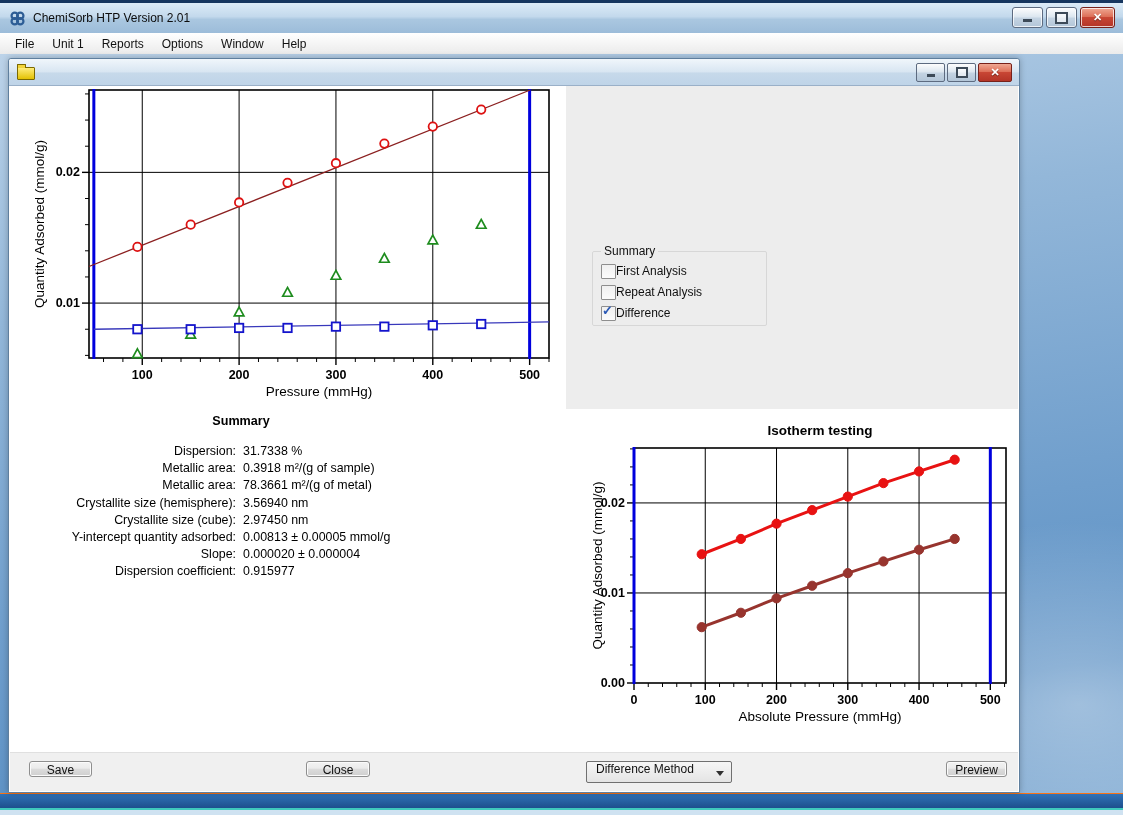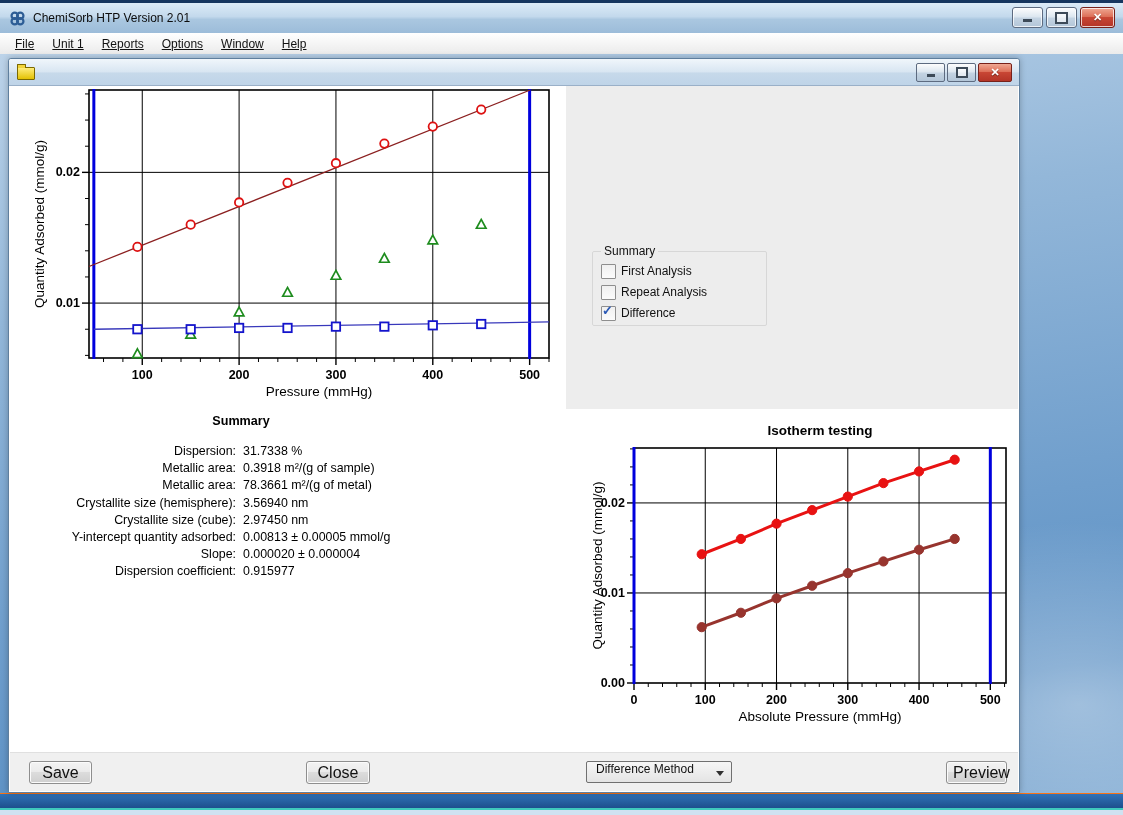--- a/index.html
+++ b/index.html
@@ -16,21 +16,21 @@
   .wbtn{width:29px;height:19px;border:1px solid #5d6b80;border-radius:3px;
     background:linear-gradient(#fdfdfd,#dde7f0 45%,#c3d3e2 55%,#b3c6d8);display:flex;align-items:center;justify-content:center;
     box-shadow:inset 0 0 0 1px rgba(255,255,255,.75);}
   .wbtn.close-red{width:33px;border:1px solid #77211a;
     background:linear-gradient(#efa893 0%,#dd7059 45%,#c84634 50%,#b33427 100%);}
   .glyph-min{width:9px;height:3px;background:#3c4a58;margin-top:6px;}
   .glyph-max{width:9px;height:8px;border:2px solid #3c4a58;background:rgba(255,255,255,.6);}
   .glyph-x{color:#fff;font-size:11px;font-weight:bold;text-shadow:0 1px 1px rgba(0,0,0,.45);line-height:1;}
   .menubar{height:21px;background:linear-gradient(#ffffff,#ebebeb);border-bottom:1px solid #cccccc;
     display:flex;align-items:center;padding-left:6px;font-size:12px;color:#111;}
-  .menu-item{padding:3px 9px;text-decoration:underline;}
+  .menu-item{padding:3px 9px;}
   .client{position:absolute;left:0;top:54px;right:0;bottom:0;
     background:linear-gradient(172deg,#bcd3e9 0%,#93b7d9 30%,#6f9ecc 65%,#5e92c5 85%,#7ba7d1 100%);}
   .client::after{content:'';position:absolute;inset:0;
     background:radial-gradient(ellipse 420px 260px at 96% 88%, rgba(255,255,255,.38), rgba(255,255,255,0) 70%);}
 
   
   .child-window{position:absolute;left:8px;top:4px;width:1010px;height:733px;z-index:5;
     border:1px solid #5f7f9e;border-radius:3px 3px 0 0;background:#fff;box-shadow:0 0 6px rgba(0,0,0,.25);}
   .child-titlebar{height:26px;background:linear-gradient(#f0f6fb 0%,#d9e6f2 48%,#c6d9ea 55%,#bfd4e8 100%);
     border-bottom:1px solid #9ab0c8;border-radius:3px 3px 0 0;display:flex;align-items:center;padding:0 8px;position:relative;}
@@ -46,38 +46,38 @@
     background:linear-gradient(#efa893 0%,#dd7059 45%,#c84634 50%,#b33427 100%);}
   .cbtn .glyph-min{margin-top:5px;height:3px;width:8px;}
   .cbtn .glyph-max{width:8px;height:7px;}
   .child-content{position:absolute;left:1px;right:1px;top:27px;bottom:1px;background:#ffffff;overflow:hidden;}
 
   
   .gray-panel{position:absolute;left:556px;top:0;width:452px;height:323px;background:#ededed;}
   .groupbox{position:absolute;left:26px;top:158px;width:165px;height:80px;margin:0;
     border:1px solid #d7d7d7;border-radius:2px;padding:0 0 0 8px;}
   .groupbox legend{font-size:12px;color:#111;padding:0 3px;margin-left:0px;}
-  .cb-row{display:flex;align-items:center;gap:5px;font-size:12px;color:#111;height:16px;margin-top:5px;}
+  .cb-row{display:flex;align-items:center;gap:0;font-size:12px;color:#111;height:16px;margin-top:5px;}
   .cb{width:13px;height:13px;flex:none;border:1px solid #8e8e8e;border-radius:1px;
     background:linear-gradient(#f0f0f0,#fbfbfb);position:relative;}
   .cb .check{position:absolute;left:0px;top:-3px;color:#2b59b5;font-weight:bold;font-size:13px;line-height:1;}
 
   .results{position:absolute;left:2px;top:328px;width:462px;font-size:12.4px;color:#000;}
   .res-heading{width:458px;text-align:center;font-weight:bold;margin-bottom:15px;font-size:12.6px;}
   .res-row{display:flex;line-height:17.2px;}
   .res-label{width:224px;text-align:right;flex:none;}
   .res-value{padding-left:7px;}
 
   .chart-svg{position:absolute;}
   #chart-top{left:14px;top:1px;}
   #chart-bottom{left:566px;top:332px;}
 
   
   .bottom-strip{position:absolute;left:0;right:0;bottom:0;height:38px;background:#f0f0f0;border-top:1px solid #e0e0e0;}
-  .btn{position:absolute;top:8px;height:23px;font-size:16px;color:#111;font-family:"Liberation Sans",sans-serif;
+  .btn{position:absolute;top:8px;height:16px;font-size:12px;color:#111;font-family:"Liberation Sans",sans-serif;
     border:1px solid #8e8e8e;border-radius:3px;
     background:linear-gradient(#f3f3f3 0%,#ebebeb 45%,#dcdcdc 50%,#cfcfcf 100%);
     box-shadow:inset 0 0 0 1px #fbfbfb;}
   #btn-save{left:19px;width:63px;}
   #btn-close{left:296px;width:64px;}
   #btn-preview{right:11px;width:61px;}
   .combo{position:absolute;left:576px;top:8px;width:146px;height:22px;border:1px solid #707070;border-radius:2px;
     background:linear-gradient(#f6f6f6,#e4e4e4);font-size:12px;color:#111;
     display:flex;align-items:flex-start;padding:0 9px;box-sizing:border-box;}
   .combo-arrow{position:absolute;right:7px;top:9px;width:0;height:0;

